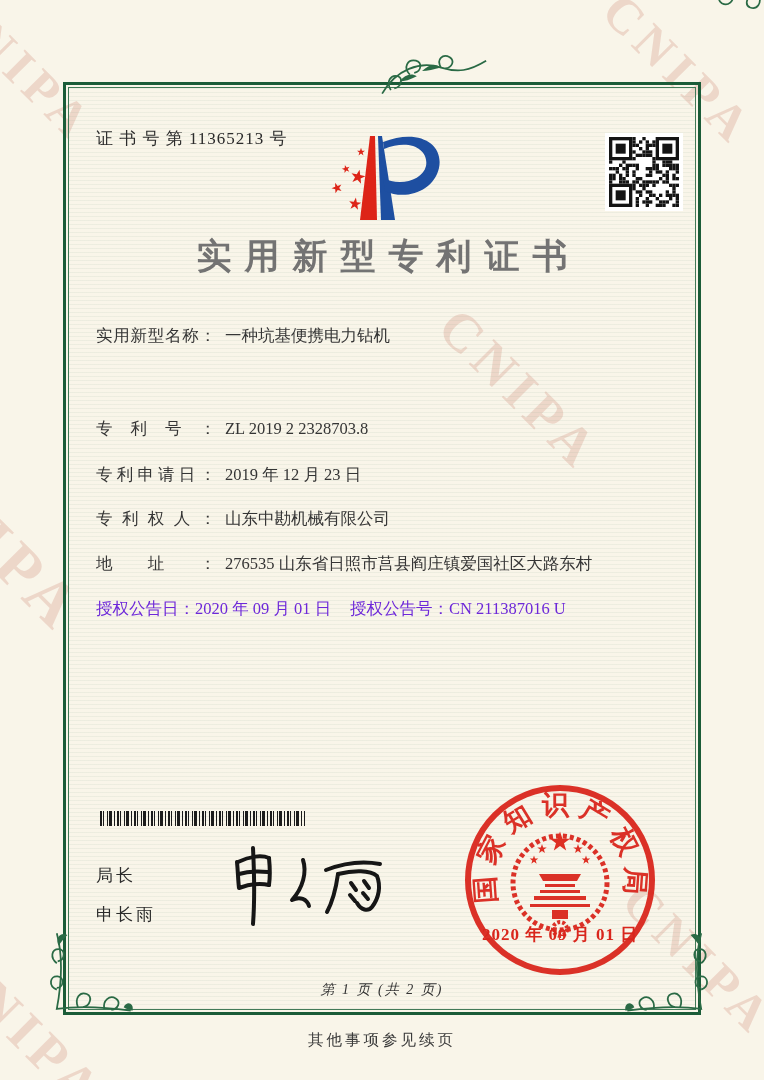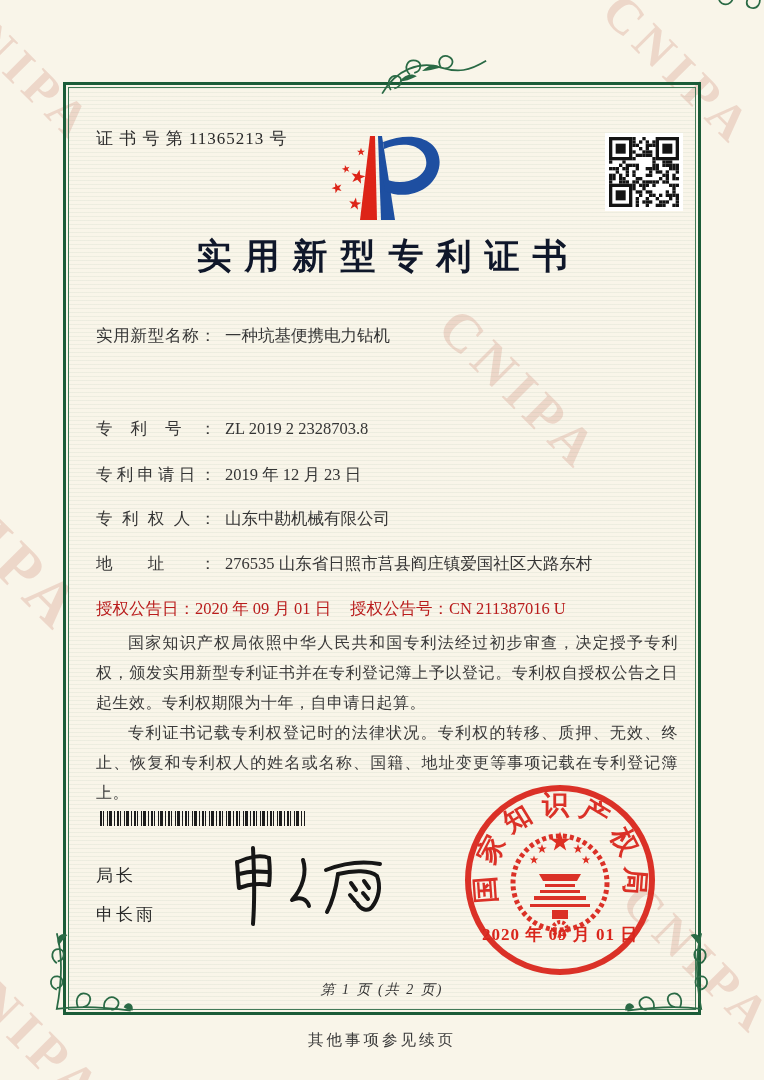--- a/index.html
+++ b/index.html
@@ -28,26 +28,26 @@
   }
   
   .orn{position:absolute;z-index:2;}
   
   .content{position:absolute;inset:0;z-index:3;border-radius:9px;}
   .cert-no{position:absolute;left:96px;top:127px;font-size:17px;letter-spacing:1px;}
   .logo{position:absolute;left:325px;top:128px;width:125px;height:100px;}
   .qr{position:absolute;left:605px;top:133px;width:78px;height:78px;background:#fff;padding:4px;box-sizing:border-box;}
   .title{
     position:absolute;left:0;right:0;top:233px;text-align:center;
-    font-size:35px;font-weight:bold;letter-spacing:13px;text-indent:13px;color:#0f172a;
+    font-size:35px;font-weight:bold;letter-spacing:13px;text-indent:13px;color:#737373;
   }
   .row{position:absolute;left:96px;font-size:16.5px;white-space:nowrap;color:#353535;}
   .lbl{display:inline-block;width:120px;text-align:justify;text-align-last:justify;}
   .val{padding-left:9px;}
-  .grant-pair{position:absolute;font-size:16.5px;white-space:nowrap;color:#b91c1c;}
+  .grant-pair{position:absolute;font-size:16.5px;white-space:nowrap;color:#6d28d9;}
   .paras{
     position:absolute;left:96px;top:628px;width:582px;
     font-size:16px;line-height:30px;text-align:justify;color:#3a3a3a;
   }
   .paras p{margin:0;text-indent:2em;letter-spacing:0.5px;}
   .barcode{
     position:absolute;left:100px;top:811px;width:205px;height:15px;
     background:repeating-linear-gradient(90deg,
       #1c1c1c 0 2px,transparent 2px 3px,#1c1c1c 3px 4px,transparent 4px 7px,
       #1c1c1c 7px 8px,transparent 8px 9px,#1c1c1c 9px 12px,transparent 12px 14px,
@@ -313,24 +313,20 @@
     <span class="lbl">地址：</span><span class="val">276535 山东省日照市莒县阎庄镇爱国社区大路东村</span>
   </div>
 
   <div class="grant-pair" style="left:96px;top:598px;">
     <span>授权公告日：</span><span>2020 年 09 月 01 日</span>
   </div>
   <div class="grant-pair" style="left:350px;top:598px;">
     <span>授权公告号：</span><span>CN 211387016 U</span>
   </div>
 
-  <div class="paras">
-    <p>国家知识产权局依照中华人民共和国专利法经过初步审查，决定授予专利权，颁发实用新型专利证书并在专利登记簿上予以登记。专利权自授权公告之日起生效。专利权期限为十年，自申请日起算。</p>
-    <p>专利证书记载专利权登记时的法律状况。专利权的转移、质押、无效、终止、恢复和专利权人的姓名或名称、国籍、地址变更等事项记载在专利登记簿上。</p>
-  </div>
 
   <div class="barcode"></div>
 
   <div class="director-title">局长</div>
   <div class="director-name">申长雨</div>
 
   <svg class="signature" viewBox="0 0 200 100" fill="none" stroke="#161616" stroke-width="4" stroke-linecap="round" stroke-linejoin="round">
     <path d="M30,24 C42,18 54,17 61,20"></path>
     <path d="M29,24 C30,34 30,42 31,50 C42,46 53,45 61,47"></path>
     <path d="M61,20 C62,30 62,40 61,47"></path>

